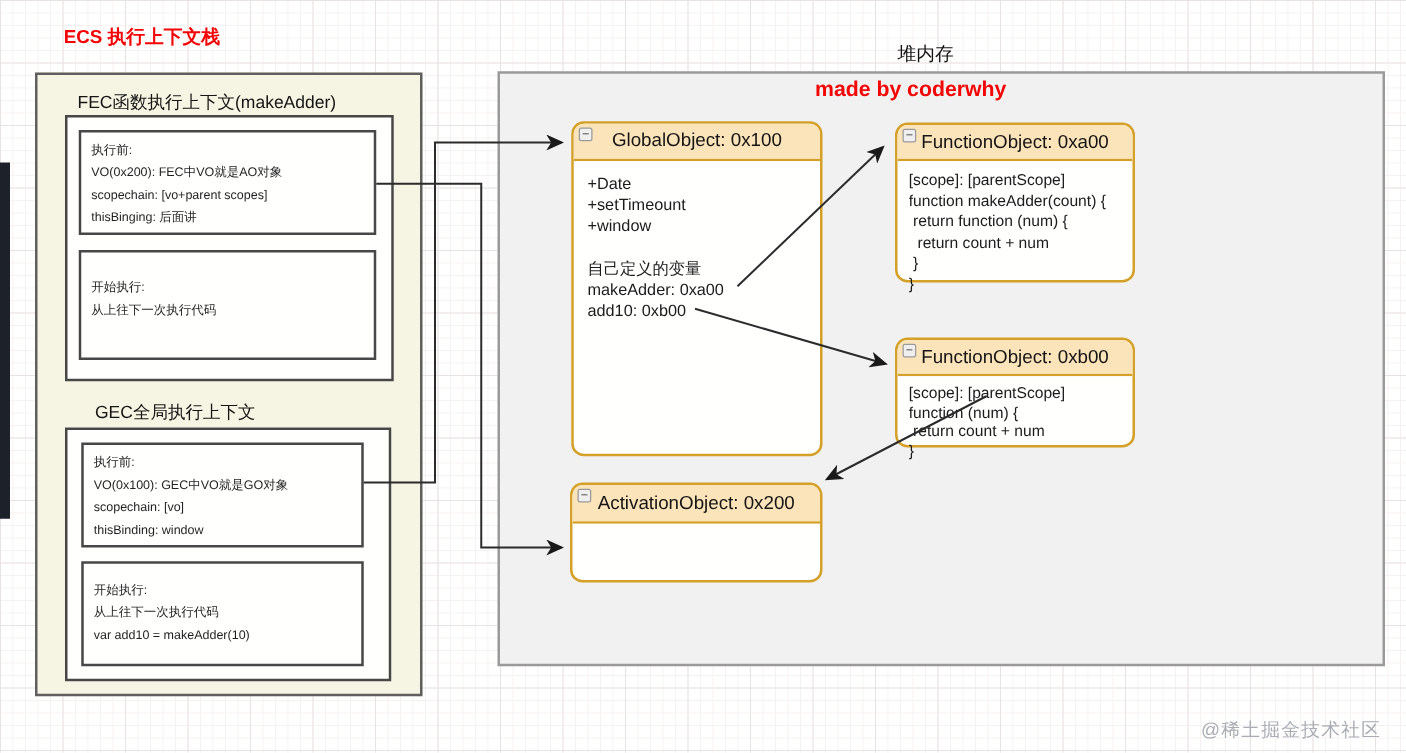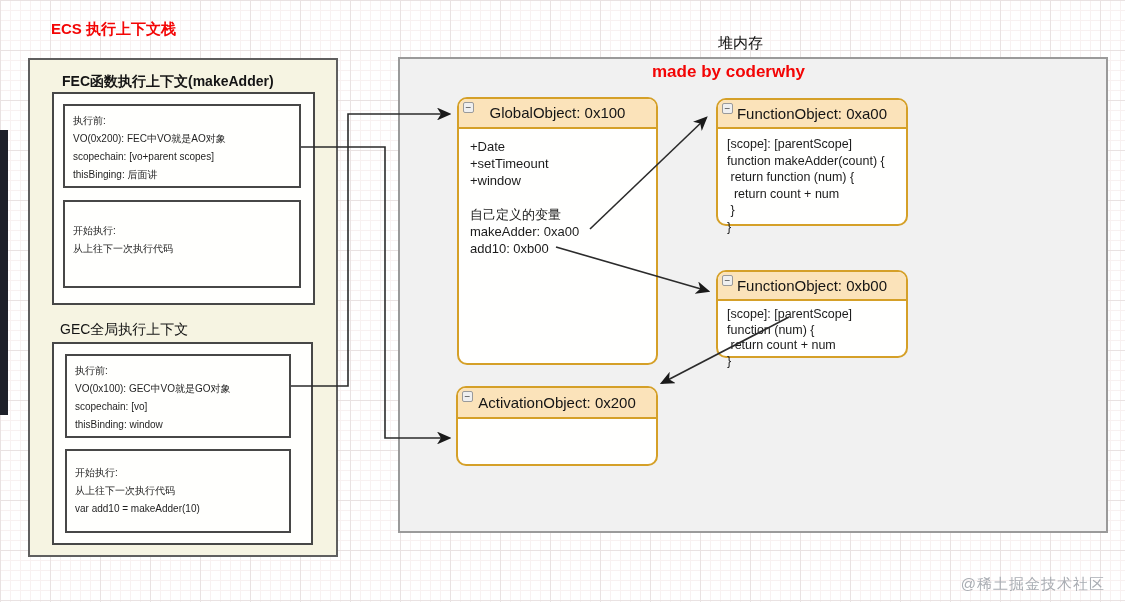--- a/index.html
+++ b/index.html
@@ -24,26 +24,26 @@
   
   #ecs-title { left:51px; top:20px; font-size:15px; font-weight:bold; color:#f30505; }
 
   
   #ecs-box { left:28px; top:58px; width:310px; height:499px; background:#f6f4e2; border:2px solid #5f5f5f; }
 
   .ctx-title { font-size:14px; color:#141414; }
   .ctx-box  { background:#fffffd; border:2px solid #474747; }
   .txt-box  { background:#fffffd; border:2px solid #474747; font-size:10px; line-height:18px; padding:6px 8px; }
 
-  #fec-title { left:62px; top:73px;font-weight:bold; }
+  #fec-title { left:62px; top:73px; }
   #fec-box   { left:52px; top:92px;  width:263px; height:213px; }
   #fec-before  { left:63px; top:104px; width:238px; height:84px; }
   #fec-running { left:63px; top:200px; width:238px; height:88px; padding-top:20px; }
 
-  #gec-title { left:60px; top:321px; }
+  #gec-title { left:76px; top:321px; }
   #gec-box   { left:52px; top:342px; width:261px; height:203px; }
   #gec-before  { left:65px; top:354px; width:226px; height:84px; }
   #gec-running { left:65px; top:449px; width:226px; height:84px; padding-top:13px; }
 
   
   #heap-box { left:398px; top:57px; width:710px; height:476px; background:#f1f1f1; border:2px solid #9a9a9a; }
   #heap-title { left:718px; top:22px; font-size:15px; color:#111;margin-top:12px; }
   #credit { left:652px; top:62px; font-size:17px; font-weight:bold; color:#f30505; }
 
   .obj-card { position:absolute; border:2px solid #d5a028; border-radius:10px; background:#fffffe; }

